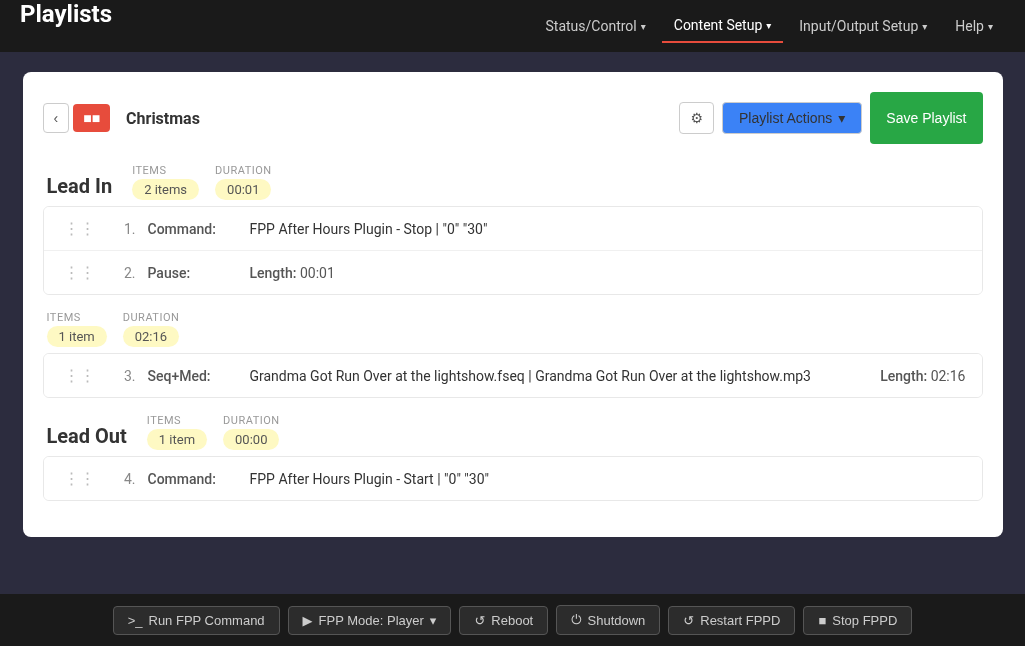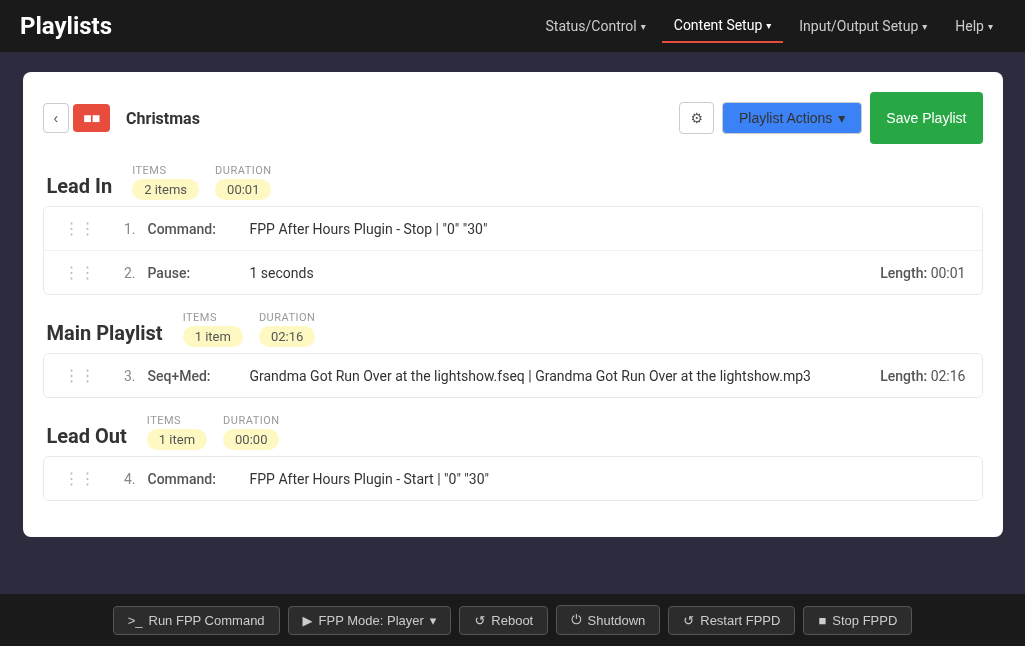--- a/index.html
+++ b/index.html
@@ -10,21 +10,20 @@
       min-height: 646px;
       display: flex;
       flex-direction: column;
     }
 
     
     .navbar {
       background: #1a1a1a;
       color: #fff;
       display: flex;
-      align-items: center;
       padding: 0 20px;
       height: 52px;
       flex-shrink: 0;
     }
     .navbar-brand {
       font-size: 24px;
       font-weight: bold;
       color: #fff;
       margin-right: auto;
     }
@@ -307,29 +306,27 @@
         <div class="playlist-row">
           <span class="row-drag">⋮⋮</span>
           <span class="row-num">1.</span>
           <span class="row-type">Command:</span>
           <span class="row-content">FPP After Hours Plugin - Stop | "0" "30"</span>
         </div>
         <div class="playlist-row">
           <span class="row-drag">⋮⋮</span>
           <span class="row-num">2.</span>
           <span class="row-type">Pause:</span>
-          <span class="row-content">1 seconds</span>
           <span class="row-length"><span class="row-length-label">Length:</span> 00:01</span>
         </div>
       </div>
     </div>
 
     <div class="section">
       <div class="section-header">
-        <span class="section-title">Main Playlist</span>
         <div class="section-meta">
           <div>
             <span class="meta-label">ITEMS</span>
             <span class="meta-value">1 item</span>
           </div>
           <div>
             <span class="meta-label">DURATION</span>
             <span class="meta-value">02:16</span>
           </div>
         </div>

